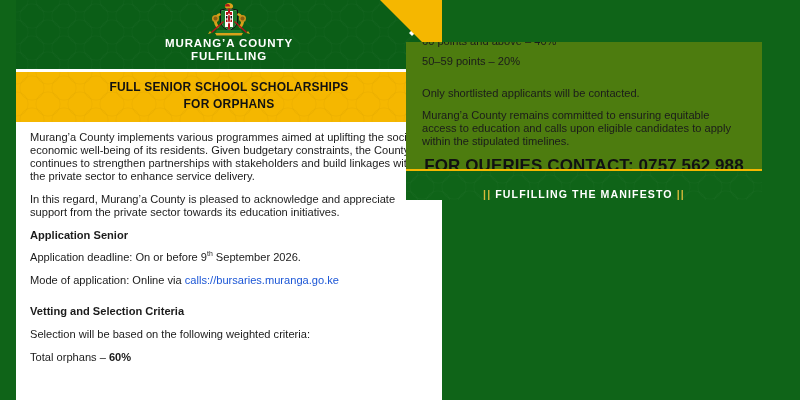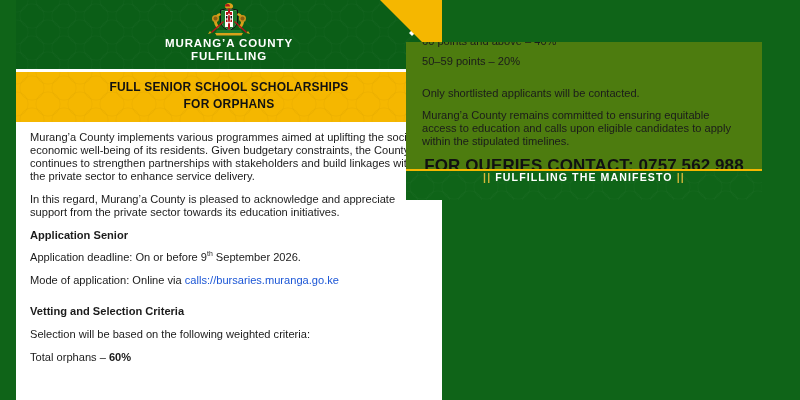--- a/index.html
+++ b/index.html
@@ -88,21 +88,21 @@
   }
   .rbody .clip{margin:0;position:relative;top:-7px;}
   .rbody p{margin:0 0 9.5px 0;}
   .queries{
     text-align:center;font-weight:bold;font-size:17px;color:#111;
     letter-spacing:.1px;margin-top:10px;
   }
   .gold-rule{position:absolute;left:0;right:0;top:127px;height:2px;background:#f5b700;}
   .foot{
     position:absolute;left:0;right:0;top:129px;height:29px;background:#0f6418;
-    display:flex;align-items:flex-start;justify-content:center;overflow:hidden;
+    display:flex;align-items:flex-end;justify-content:center;overflow:hidden;
   }
   .foot-txt{
     color:#ffffff;font-weight:bold;font-size:10.6px;letter-spacing:1.1px;
     position:relative;z-index:2;white-space:nowrap;
   }
   .pipe{color:#d7b93a;font-weight:bold;}
   sup{font-size:.62em;vertical-align:super;line-height:0;}
 </style>
 </head>
 <body>

